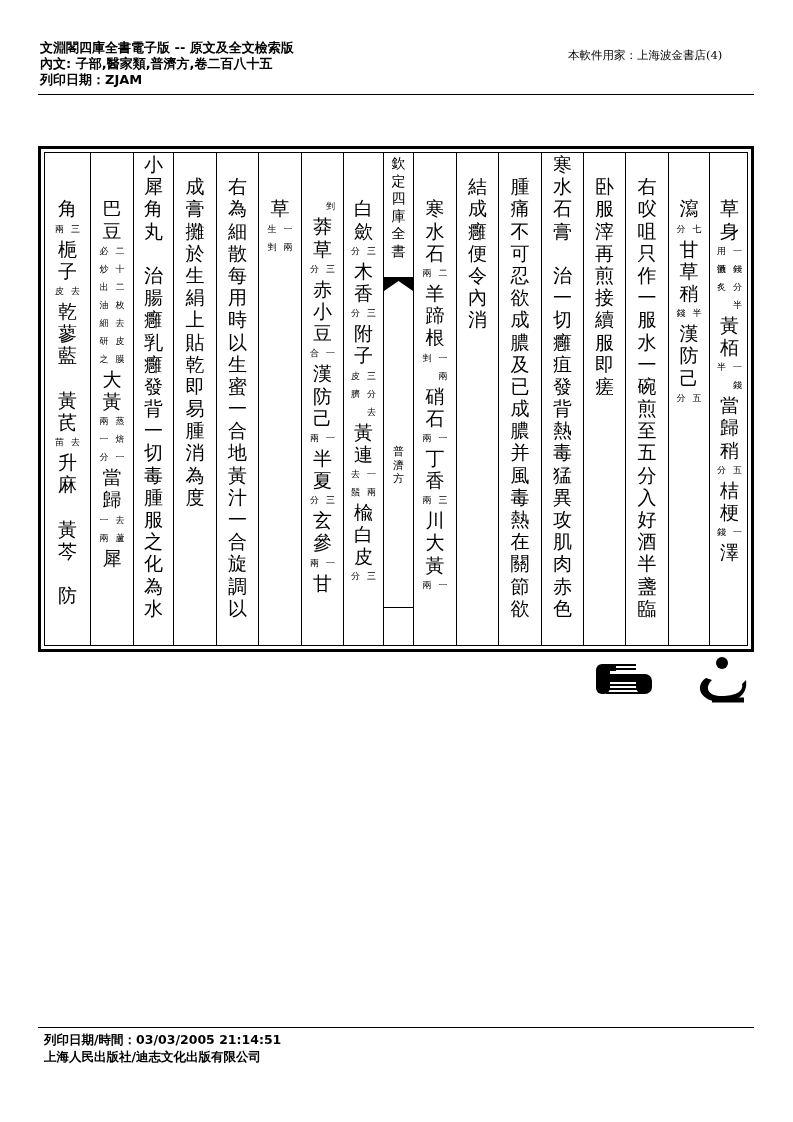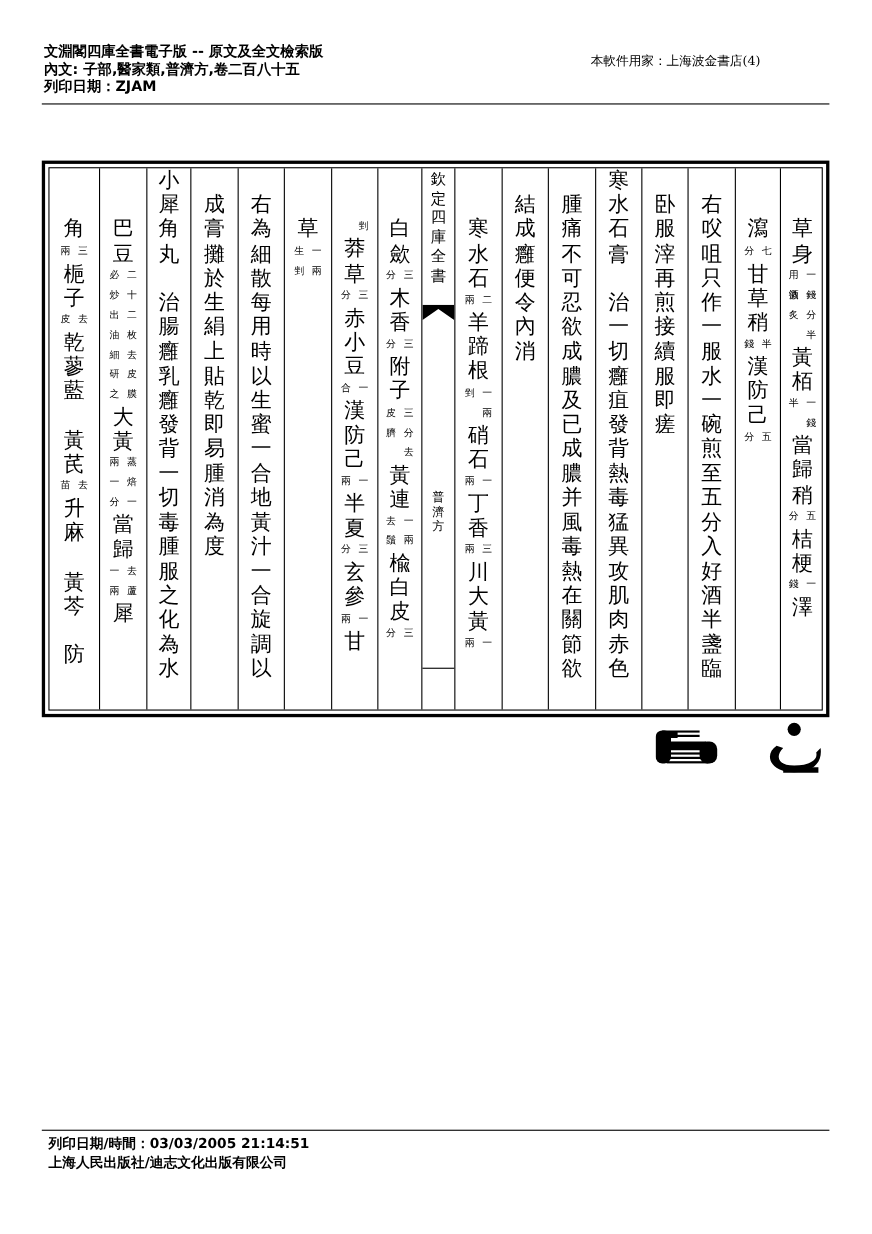--- a/index.html
+++ b/index.html
@@ -1,20 +1,20 @@
 <!DOCTYPE html>
 <html><head>
 <meta charset="utf-8">
 <style>
   html, body { margin:0; padding:0; background:#ffffff; }
   body { width:793px; height:1122px; position:relative; overflow:hidden;
          font-family:"DejaVu Serif", "Liberation Serif", serif; color:#000; }
   .hdr-left { position:absolute; left:40px; top:40px; font-family:"DejaVu Sans", sans-serif;
               font-weight:bold; font-size:13px; line-height:16px; }
-  .hdr-right { position:absolute; left:537px; top:44px; font-size:11.5px; line-height:22px; }
+  .hdr-right { position:absolute; left:568px; top:44px; font-size:11.5px; line-height:22px; }
   .hdr-right .l2 { margin-left:-2px; }
   .rule-top { position:absolute; left:38px; top:94px; width:716px; height:1px; background:#000; }
   .frame { position:absolute; left:38px; top:146px; width:716px; height:506px;
            border:3px solid #000; box-sizing:border-box; }
   .inner { position:absolute; left:3px; top:3px; right:3px; bottom:3px; border:1px solid #000; }
   .col { position:absolute; top:0; bottom:0; border-left:1px solid #000; box-sizing:border-box; }
   .col:first-child { border-left:none; }
   .vt { position:absolute; top:0; left:0; right:0; display:flex; flex-direction:column;
         align-items:center; font-size:19px; line-height:22.2px; }
   .ch { display:block; height:22.2px; width:24px; text-align:center; }

